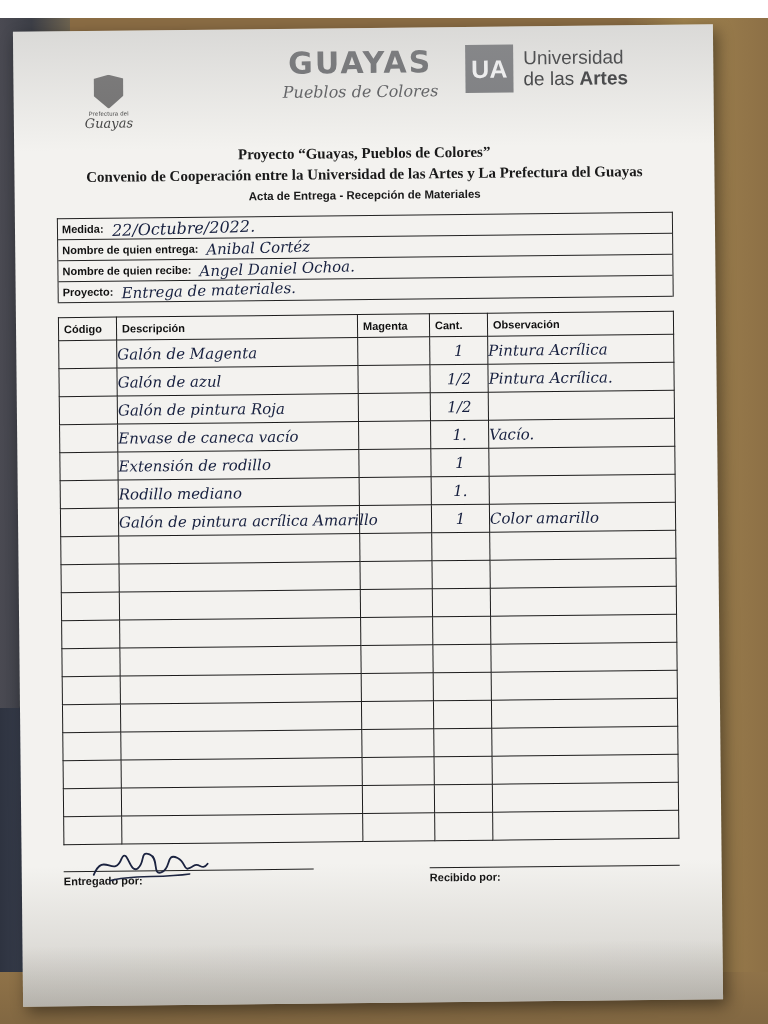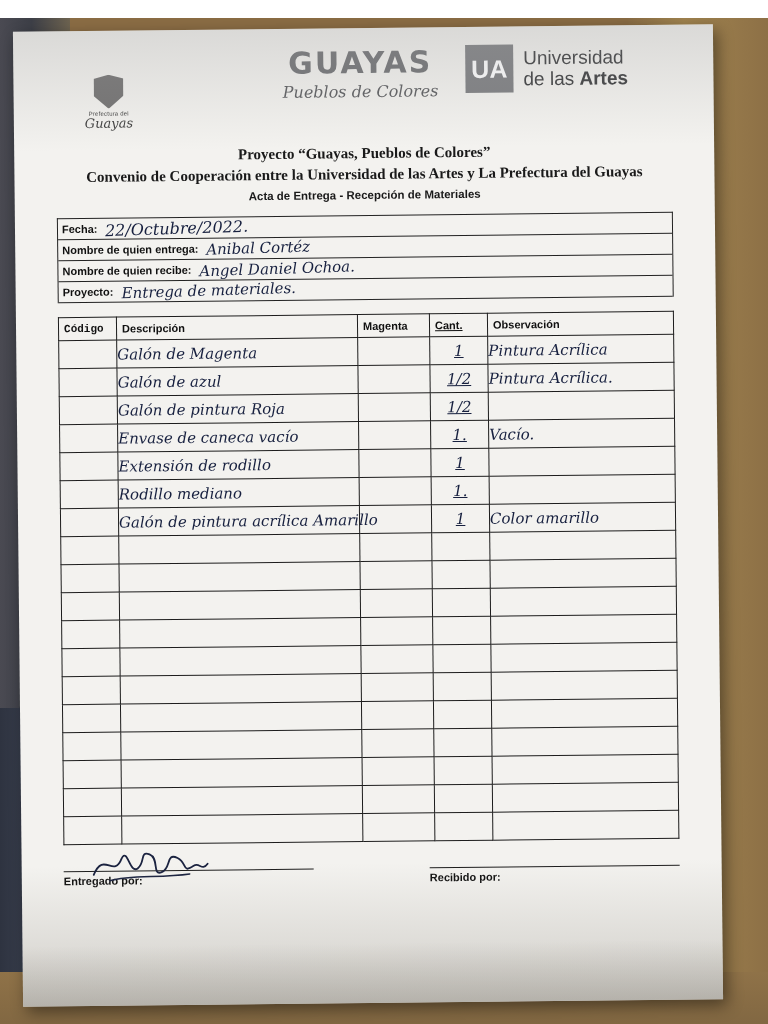--- a/index.html
+++ b/index.html
@@ -232,24 +232,24 @@
     font-style: italic;
     font-size: 15px;
     color: #17203f;
     padding-left: 10px;
     white-space: nowrap;
   }
   td.hand.center {
     text-align: center;
     padding-left: 0;
   }
-  .col-codigo { width: 52px; font-family: Liberation Mono, monospace; }
+  .col-codigo { width: 52px; }
   .col-desc   { width: auto; }
   .col-medida { width: 66px; }
-  .col-cant   { width: 52px; text-decoration: underline; }
+  .col-cant   { width: 52px; }
   .col-obs    { width: 180px; }
 
   
   .signs {
     margin: 26px 42px 0 42px;
     display: flex;
     justify-content: space-between;
     position: relative;
   }
   .sign-block {
@@ -312,21 +312,21 @@
     </div>
 
     <div class="titles">
       <div class="title1">Proyecto “Guayas, Pueblos de Colores”</div>
       <div class="title2">Convenio de Cooperación entre la Universidad de las Artes y La Prefectura del Guayas</div>
       <div class="title3">Acta de Entrega - Recepción de Materiales</div>
     </div>
 
     <div class="meta">
       <div class="meta-row r1">
-        <span class="meta-label">Fecha:</span>
+        <span class="meta-label">Medida:</span>
         <span class="meta-value">22/Octubre/2022.</span>
       </div>
       <div class="meta-row">
         <span class="meta-label">Nombre de quien entrega:</span>
         <span class="meta-value">Anibal Cortéz</span>
       </div>
       <div class="meta-row">
         <span class="meta-label">Nombre de quien recibe:</span>
         <span class="meta-value">Angel Daniel Ochoa.</span>
       </div>

